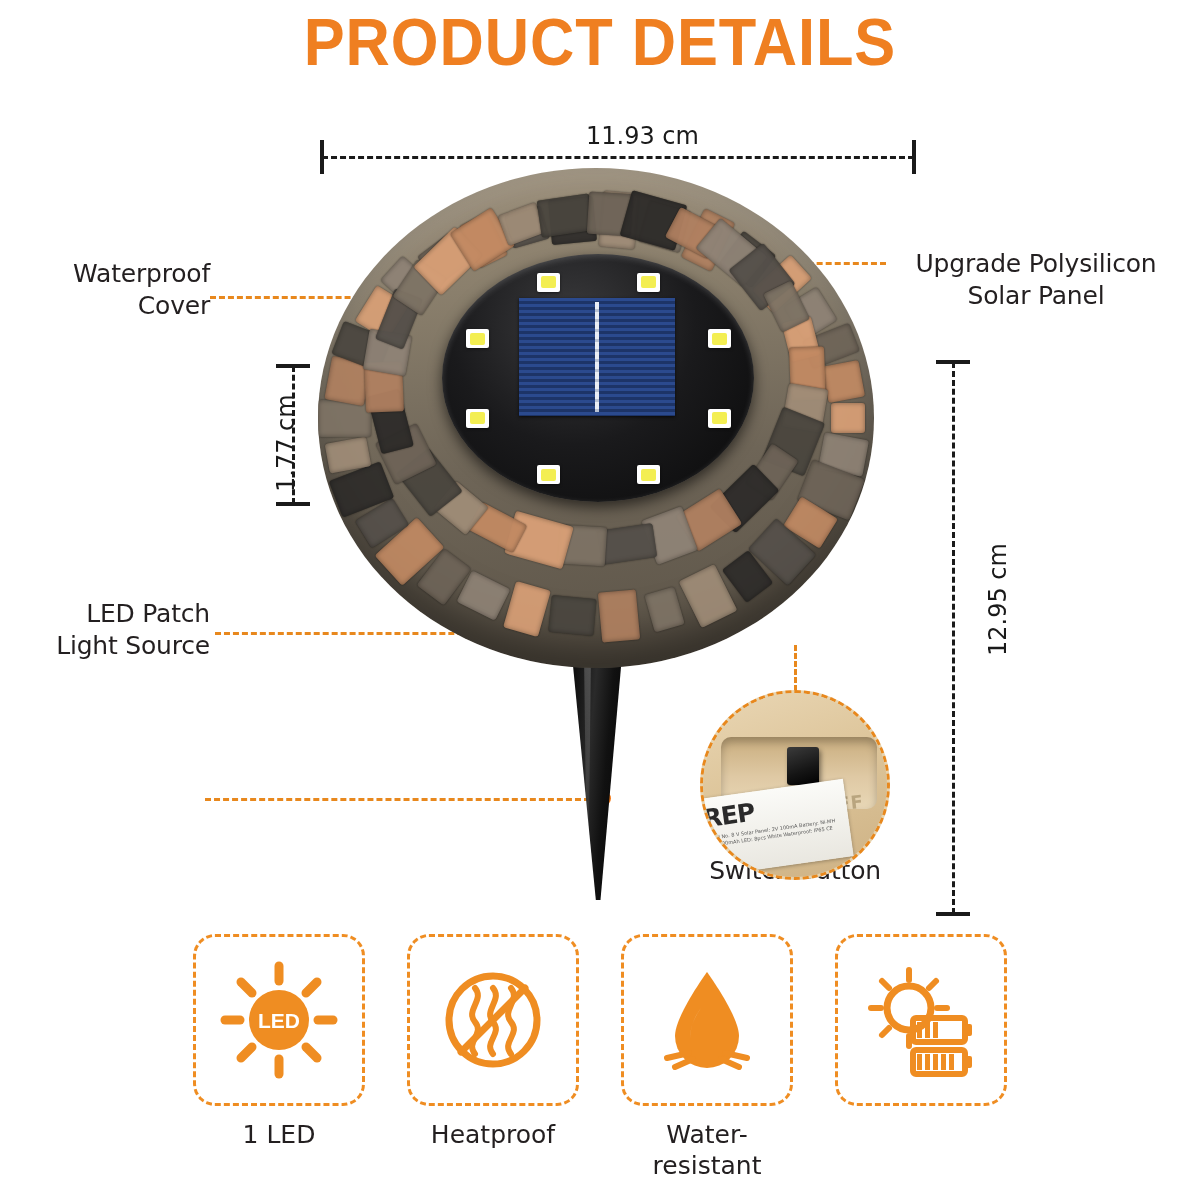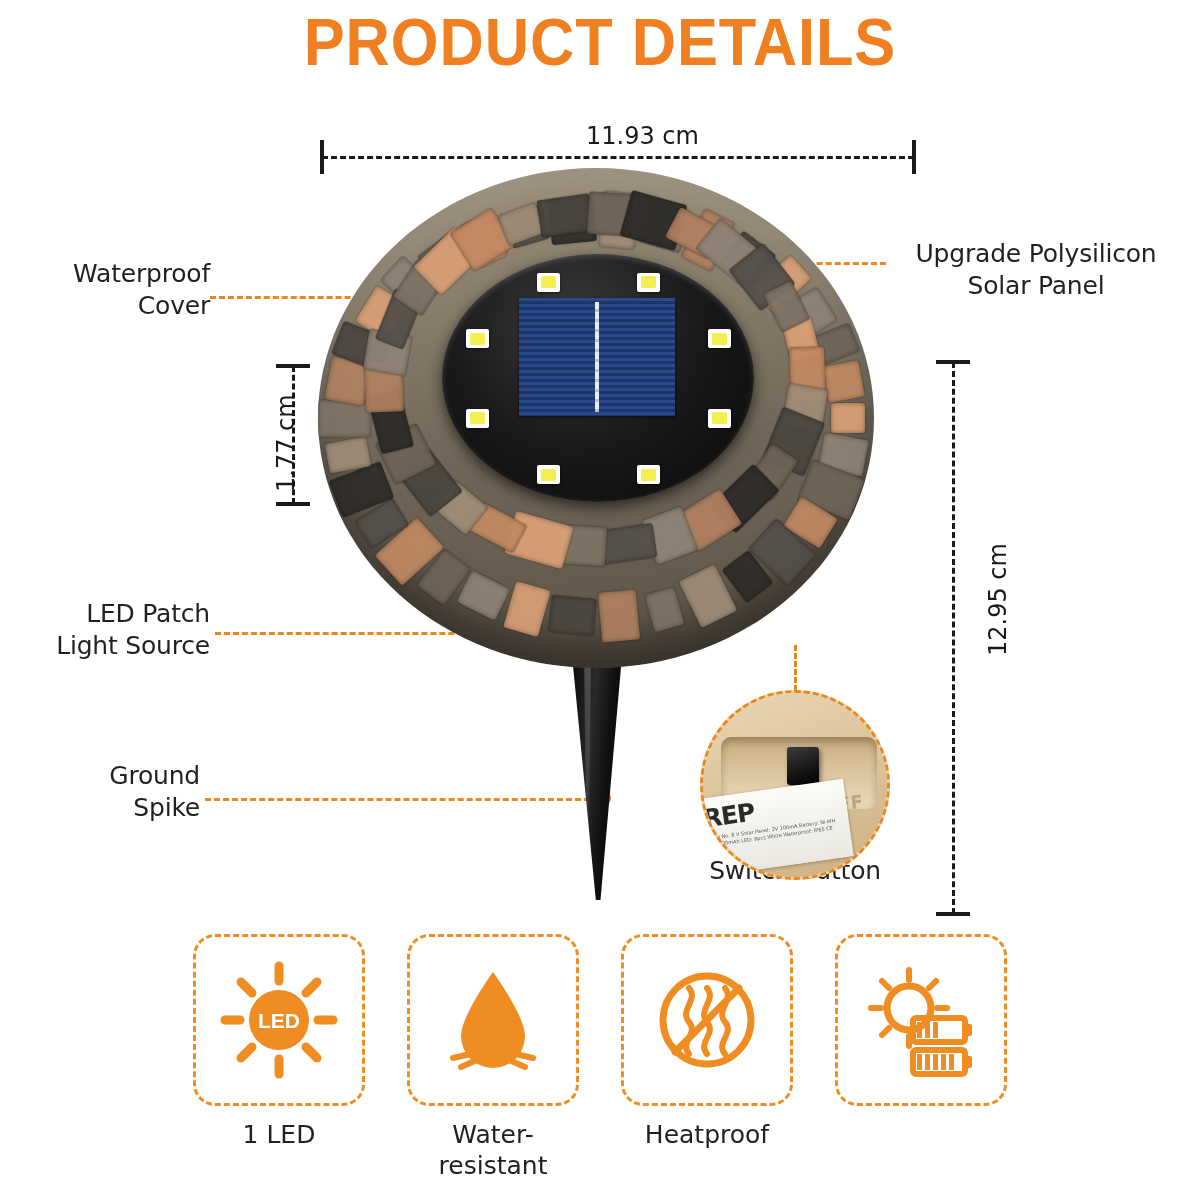--- a/index.html
+++ b/index.html
@@ -282,26 +282,24 @@
 Cover</div>
   <div class="lead-h" style="left:210px; top:296px; width:320px;"></div>
   <div class="dot" style="left:524px; top:289px;"></div>
 
   <div class="callout right-al" style="left:10px; top:598px; width:200px;">LED Patch
 Light Source</div>
   <div class="lead-h" style="left:215px; top:632px; width:347px;"></div>
   <div class="lead-v" style="left:560px; top:472px; height:162px;"></div>
   <div class="dot" style="left:553px; top:466px;"></div>
 
-  <div class="callout right-al" style="left:10px; top:760px; width:190px;">Ground
-Spike</div>
   <div class="lead-h" style="left:205px; top:798px; width:385px;"></div>
   <div class="dot" style="left:596px; top:791px;"></div>
 
-  <div class="callout center-al" style="left:886px; top:238px; width:300px;">Upgrade Polysilicon
+  <div class="callout center-al" style="left:886px; top:248px; width:300px;">Upgrade Polysilicon
 Solar Panel</div>
   <div class="lead-h" style="left:708px; top:262px; width:178px;"></div>
   <div class="lead-v" style="left:710px; top:262px; height:68px;"></div>
   <div class="dot" style="left:703px; top:324px;"></div>
 
   <div class="lead-v" style="left:794px; top:645px; height:46px;"></div>
   <div class="callout center-al" style="left:645px; top:855px; width:300px;">Switch Button</div>
 
   <div id="switch-inset">
     <div class="sw-bg"></div>
@@ -431,47 +429,47 @@
           </g>
           <text x="64" y="72" text-anchor="middle" fill="#ffffff" font-family="Liberation Sans, sans-serif" font-size="21" font-weight="bold">LED</text>
         </svg>
       </div>
       <div class="feat-label">1 LED</div>
     </div>
 
     <div class="feature">
       <div class="feat-box">
         <svg width="124" height="124" viewBox="0 0 124 124">
+          <circle cx="62" cy="62" r="44" fill="none" stroke="#ef8d22" stroke-width="7"></circle>
+          <g fill="none" stroke="#ef8d22" stroke-width="6" stroke-linecap="round">
+            <path d="M44 30 C54 42 34 52 44 64 C54 76 34 84 44 96"></path>
+            <path d="M62 30 C72 42 52 52 62 64 C72 76 52 84 62 96"></path>
+            <path d="M80 30 C90 42 70 52 80 64 C90 76 70 84 80 96"></path>
+          </g>
+          <line x1="30" y1="94" x2="94" y2="30" stroke="#ef8d22" stroke-width="7" stroke-linecap="round"></line>
+        </svg>
+      </div>
+      <div class="feat-label">Heatproof</div>
+    </div>
+
+    <div class="feature">
+      <div class="feat-box">
+        <svg width="124" height="124" viewBox="0 0 124 124">
           <path d="M62 14 C62 14 30 58 30 78 A32 32 0 0 0 94 78 C94 58 62 14 62 14 Z" fill="#ef8d22"></path>
           <path d="M46 82 C44 70 50 58 56 50 C48 62 44 72 46 82 Z" fill="#ffffff" opacity=".35"></path>
           <g stroke="#ef8d22" stroke-width="6" stroke-linecap="round">
             <line x1="22" y1="100" x2="44" y2="95"></line>
             <line x1="30" y1="109" x2="48" y2="101"></line>
             <line x1="102" y1="100" x2="80" y2="95"></line>
             <line x1="94" y1="109" x2="76" y2="101"></line>
           </g>
         </svg>
       </div>
       <div class="feat-label">Water-
 resistant</div>
-    </div>
-
-    <div class="feature">
-      <div class="feat-box">
-        <svg width="124" height="124" viewBox="0 0 124 124">
-          <circle cx="62" cy="62" r="44" fill="none" stroke="#ef8d22" stroke-width="7"></circle>
-          <g fill="none" stroke="#ef8d22" stroke-width="6" stroke-linecap="round">
-            <path d="M44 30 C54 42 34 52 44 64 C54 76 34 84 44 96"></path>
-            <path d="M62 30 C72 42 52 52 62 64 C72 76 52 84 62 96"></path>
-            <path d="M80 30 C90 42 70 52 80 64 C90 76 70 84 80 96"></path>
-          </g>
-          <line x1="30" y1="94" x2="94" y2="30" stroke="#ef8d22" stroke-width="7" stroke-linecap="round"></line>
-        </svg>
-      </div>
-      <div class="feat-label">Heatproof</div>
     </div>
 
     <div class="feature">
       <div class="feat-box">
         <svg width="128" height="128" viewBox="0 0 128 128">
           <circle cx="52" cy="52" r="22" fill="none" stroke="#ef8d22" stroke-width="7"></circle>
           <g stroke="#ef8d22" stroke-width="6" stroke-linecap="round">
             <line x1="52" y1="14" x2="52" y2="24"></line>
             <line x1="14" y1="52" x2="24" y2="52"></line>
             <line x1="80" y1="52" x2="90" y2="52"></line>

